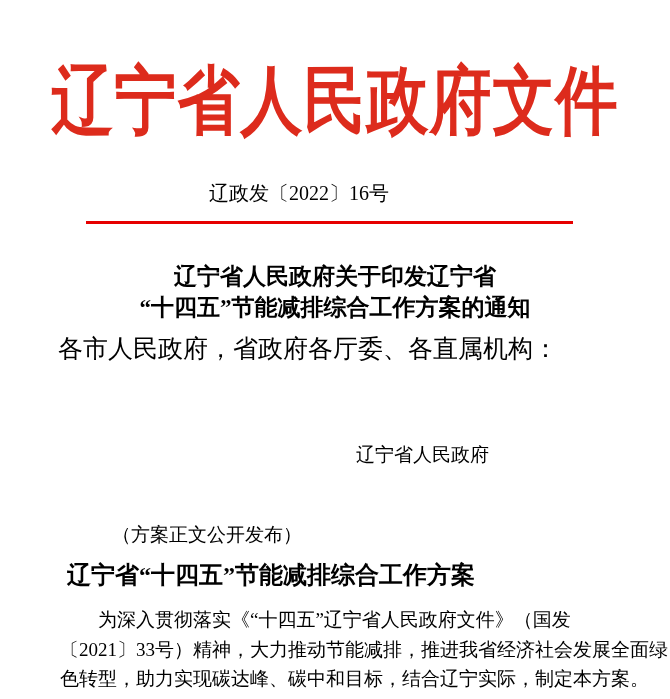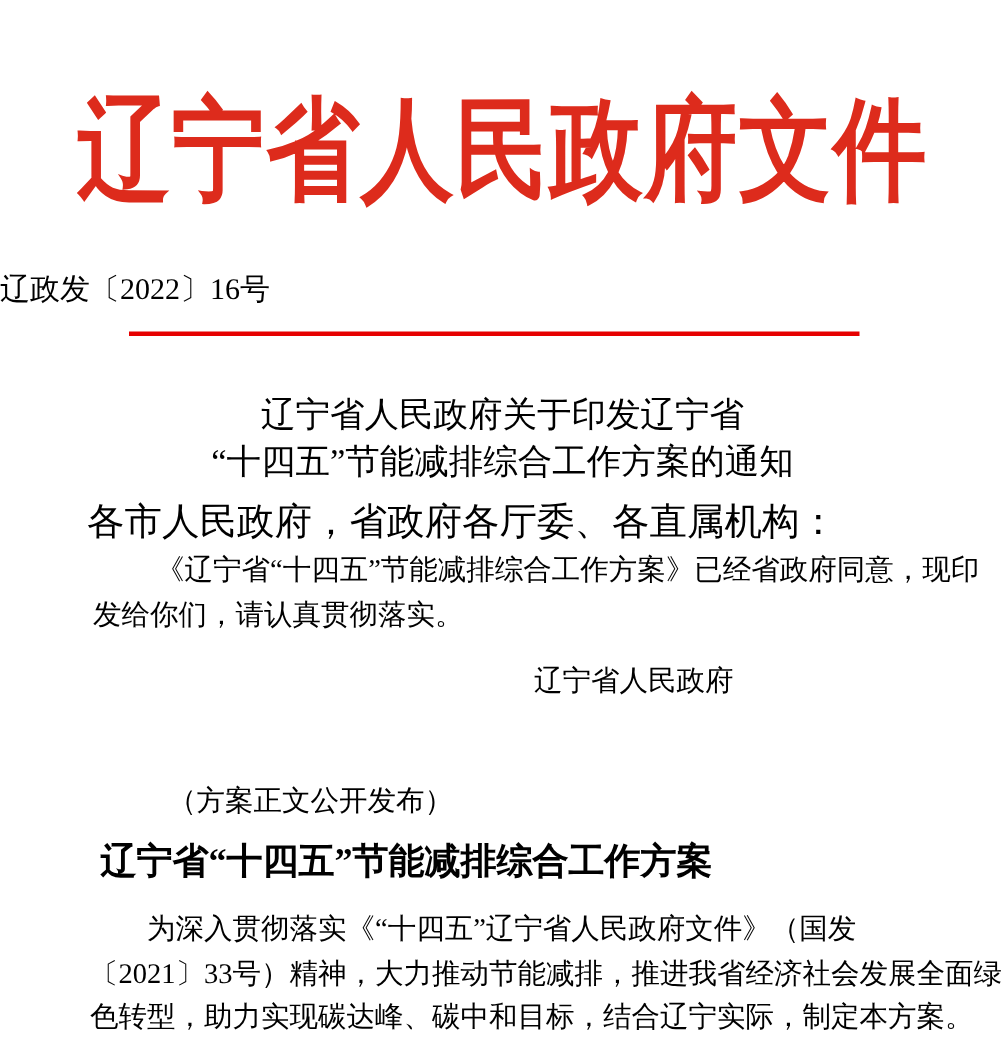--- a/index.html
+++ b/index.html
@@ -30,40 +30,41 @@
     white-space: nowrap;
     transform: scaleY(1.2);
     transform-origin: center top;
     line-height: 1;
   }
   .doc-number {
     position: absolute;
     top: 181px;
     left: 0;
     width: 598px;
+    text-align: center;
     font-size: 20px;
     line-height: 24px;
     white-space: nowrap;
   }
   .red-divider {
     position: absolute;
     top: 221px;
     left: 86px;
     width: 487px;
     height: 3px;
     background: var(--divider-red, #e60000);
   }
   .notice-title {
     position: absolute;
     top: 261px;
     left: 0;
     width: 670px;
     text-align: center;
     font-size: 23px;
-    font-weight: normal;
+    font-weight: bold;
     line-height: 31px;
   }
   .salutation {
     position: absolute;
     top: 337px;
     left: 58px;
     width: 546px;
     font-size: 25px;
     line-height: 24px;
     white-space: nowrap;
@@ -140,24 +141,20 @@
 
   <div class="red-divider"></div>
 
   <div class="notice-title">
     <div class="line">辽宁省人民政府关于印发辽宁省</div>
     <div class="line">“十四五”节能减排综合工作方案的通知</div>
   </div>
 
   <div class="salutation">各市人民政府，省政府各厅委、各直属机构：</div>
 
-  <div class="notice-body">
-    <div class="line indent-first">《辽宁省“十四五”节能减排综合工作方案》已经省政府同意，现印</div>
-    <div class="line">发给你们，请认真贯彻落实。</div>
-  </div>
 
   <div class="signer-name">辽宁省人民政府</div>
 
 
   <div class="release-note">（方案正文公开发布）</div>
 
   <div class="plan-heading">辽宁省“十四五”节能减排综合工作方案</div>
 
   <div class="plan-paragraph">
     <div class="line indent-first">为深入贯彻落实《“十四五”辽宁省人民政府文件》（国发</div>

